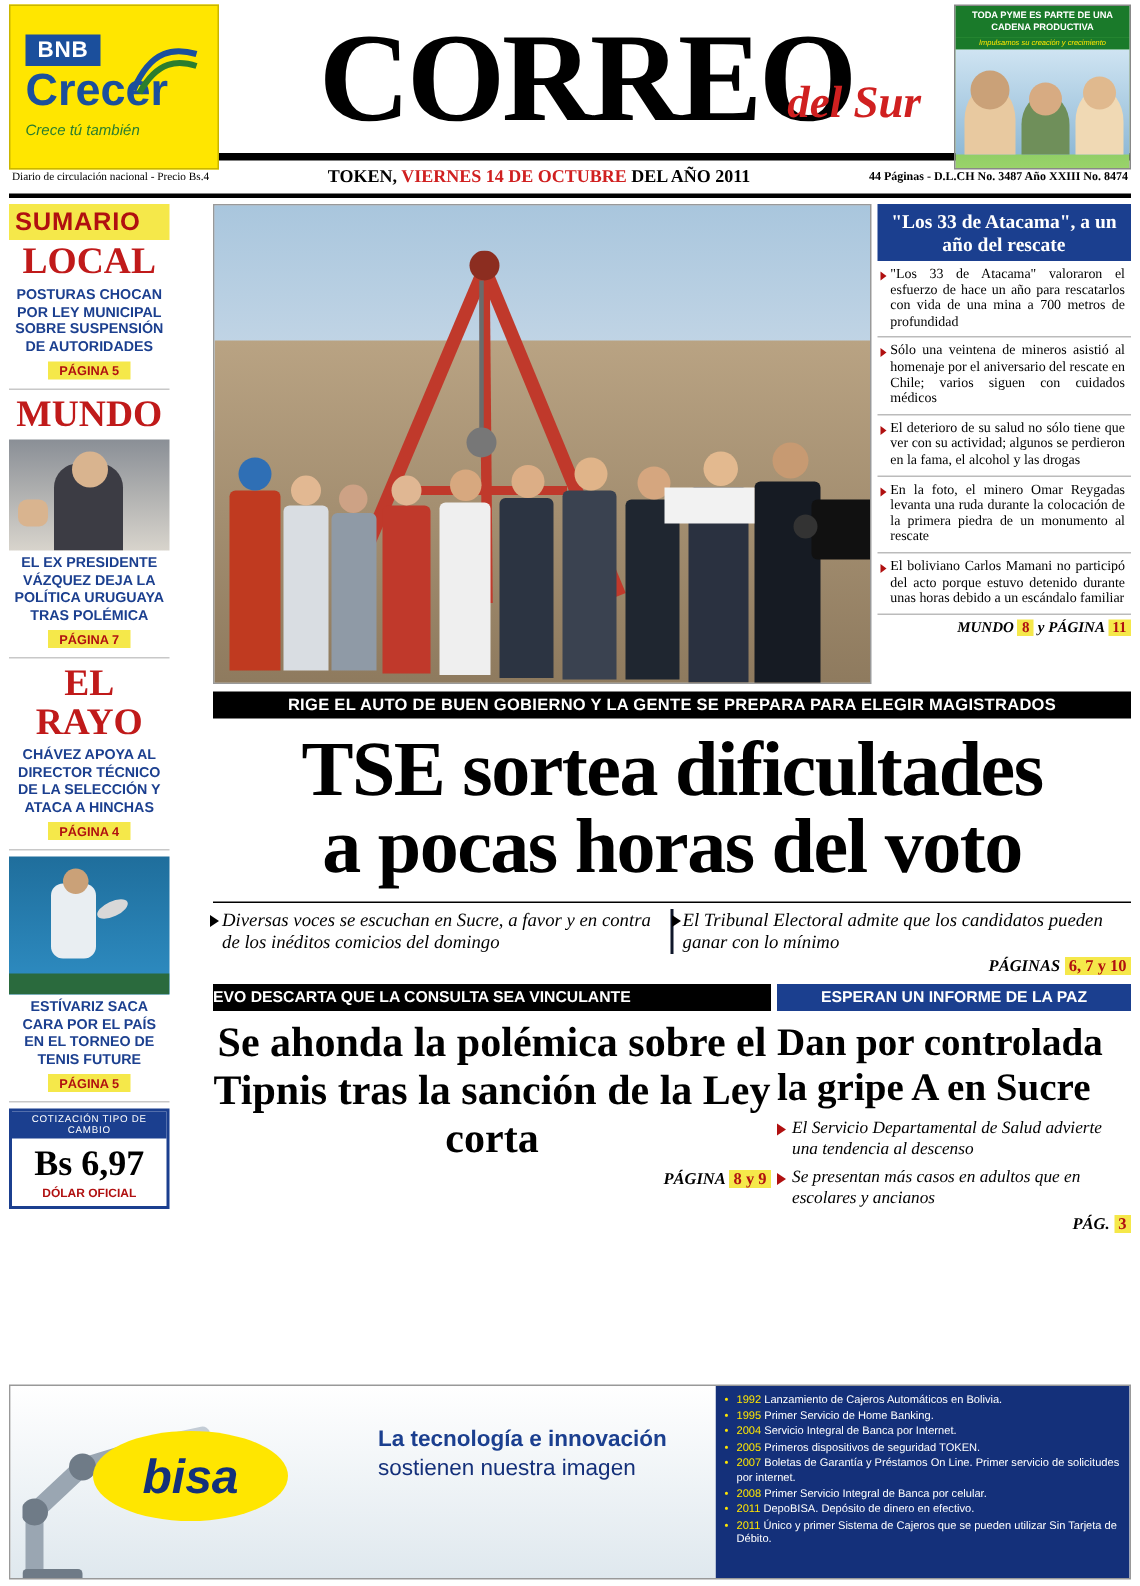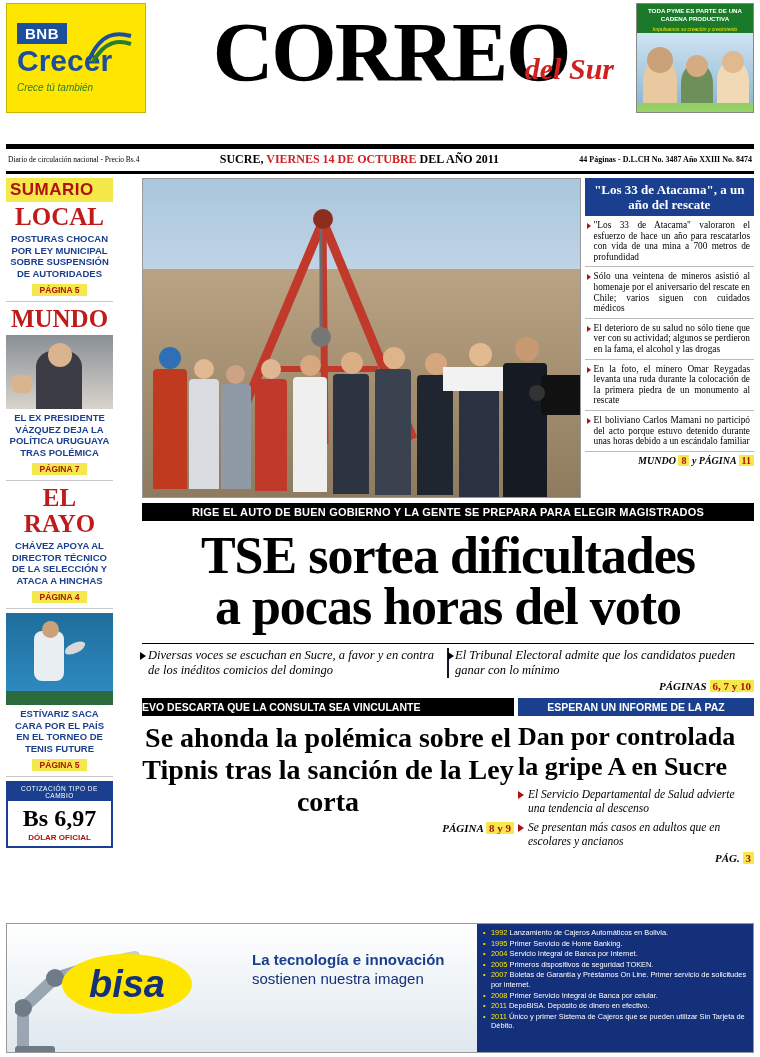--- a/index.html
+++ b/index.html
@@ -7,21 +7,21 @@
   body {
     width: 760px; height: 1057px;
     background: #ffffff;
     font-family: "Liberation Serif", serif;
     overflow: hidden;
     position: relative;
   }
   .page { width:760px; height:1057px; position:relative; }
 
   
-  .masthead { display:flex; height:144px; border-bottom:0; }
+  .masthead { display:flex; height:102px; border-bottom:0; }
   .logo-box {
     width:140px; height:110px; margin:3px 0 0 6px;
     background:#ffe600; border:1px solid #c9b500;
     display:flex; flex-direction:column; align-items:center; justify-content:center;
     position:relative;
   }
   .logo-bnb {
     background:#1b4f9c; color:#fff; font-family:"Liberation Sans", sans-serif;
     font-weight:bold; font-size:15px; padding:2px 8px; letter-spacing:0.5px;
     align-self:flex-start; margin-left:10px;
@@ -220,21 +220,21 @@
   }
   .ad-right .li { position:relative; padding-left:8px; margin-bottom:1px; }
   .ad-right .li:before {
     content:"•"; position:absolute; left:0; color:#ffe600;
   }
   .ad-right .yr { color:#ffe600; font-weight:normal;margin-top:14px; }
   .bisa-logo {
     position:absolute; left:55px; top:30px; width:130px; height:60px;
     background:#ffe600; border-radius:50%;
     display:flex; align-items:center; justify-content:center;
-    font-family:"Liberation Sans", sans-serif; font-weight:bold; font-size:38px;
+    font-family:"Liberation Sans", sans-serif; font-weight:bold; font-size:32px;
     color:#14307a; font-style:italic;
   }
   .ad-slogan {
     position:absolute; left:245px; top:26px; width:220px;
     font-family:"Liberation Sans", sans-serif; font-size:15px; line-height:19px; color:#14307a;
   }
   .ad-slogan .b1 { font-weight:bold; color:#1b3f8f; }
   .robot-arm { position:absolute; left:8px; top:14px; }
 
   
@@ -277,21 +277,21 @@
         <div class="person" style="left:85px;width:22px;height:22px;background:#e0b98e;border-radius:50%;bottom:30px;"></div>
       </div>
     </div>
   </div>
 
   <div class="rule-black"></div>
 
   <div class="dateline">
     <div class="left">Diario de circulación nacional - Precio Bs.4</div>
     <div class="center">
-      <span>SUCRE, </span><span class="red">VIERNES 14 DE OCTUBRE</span><span> DEL AÑO 2011</span>
+      <span>TOKEN, </span><span class="red">VIERNES 14 DE OCTUBRE</span><span> DEL AÑO 2011</span>
     </div>
     <div class="right">44 Páginas - D.L.CH No. 3487 Año XXIII No. 8474</div>
   </div>
 
   <div class="content">
 
     <div class="col-left">
       <div class="sumario">SUMARIO</div>
 
       <div class="sec">

